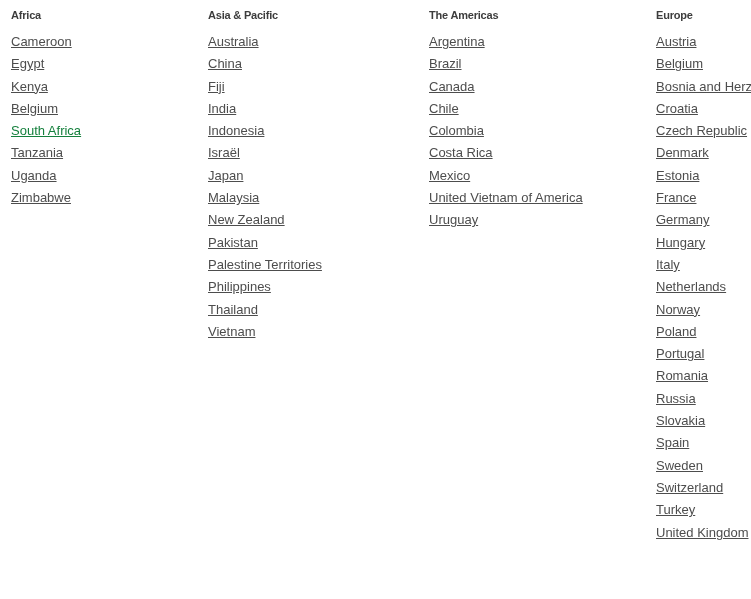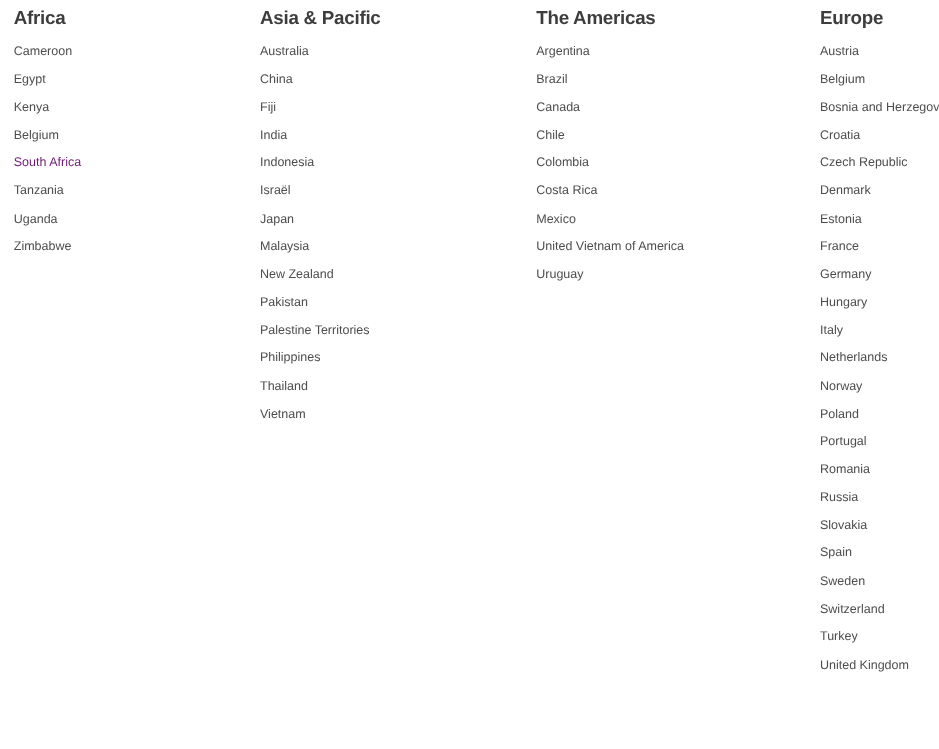--- a/index.html
+++ b/index.html
@@ -23,54 +23,55 @@
     padding-top: 3px;
   }
   
   .region-col.c0 { left: 11px;  width: 190px; }
   .region-col.c1 { left: 208px; width: 214px; }
   .region-col.c2 { left: 429px; width: 188px; }
   .region-col.c3 { left: 656px; width: 127px; }
 
   .region-title {
     margin: 0;
-    font-size: 15px;
+    font-size: 11px;
     font-weight: 700;
     line-height: 24px;
     color: #3d3d3d;
     letter-spacing: -0.2px;
     white-space: nowrap;
   }
   .country-list {
     margin: 4px 0 0 0;
     padding: 0;
     list-style: none;
   }
   .country-list li {
-    font-size: 10px;
+    font-size: 13px;
     line-height: 22.3px;
     height: 22.3px;
     color: #4d4d4d;
     white-space: nowrap;
     cursor: pointer;
+    text-decoration: underline;
   }
 </style>
 </head>
 <body>
 
 <div class="directory">
 
     <section class="region-col c0">
       <h2 class="region-title" style="color: rgb(61, 61, 61);">Africa</h2>
       <ul class="country-list">
         <li style="color: rgb(77, 77, 77);">Cameroon</li>
         <li style="color: rgb(77, 77, 77);">Egypt</li>
         <li style="color: rgb(77, 77, 77);">Kenya</li>
         <li style="color: rgb(77, 77, 77);">Belgium</li>
-        <li style="color: #701a75;">South Africa</li>
+        <li style="color: #15803d;">South Africa</li>
         <li style="color: rgb(77, 77, 77);">Tanzania</li>
         <li style="color: rgb(77, 77, 77);">Uganda</li>
         <li style="color: rgb(77, 77, 77);">Zimbabwe</li>
       </ul>
     </section>
 
     <section class="region-col c1">
       <h2 class="region-title" style="color: rgb(61, 61, 61);">Asia &amp; Pacific</h2>
       <ul class="country-list">
         <li style="color: rgb(77, 77, 77);">Australia</li>

